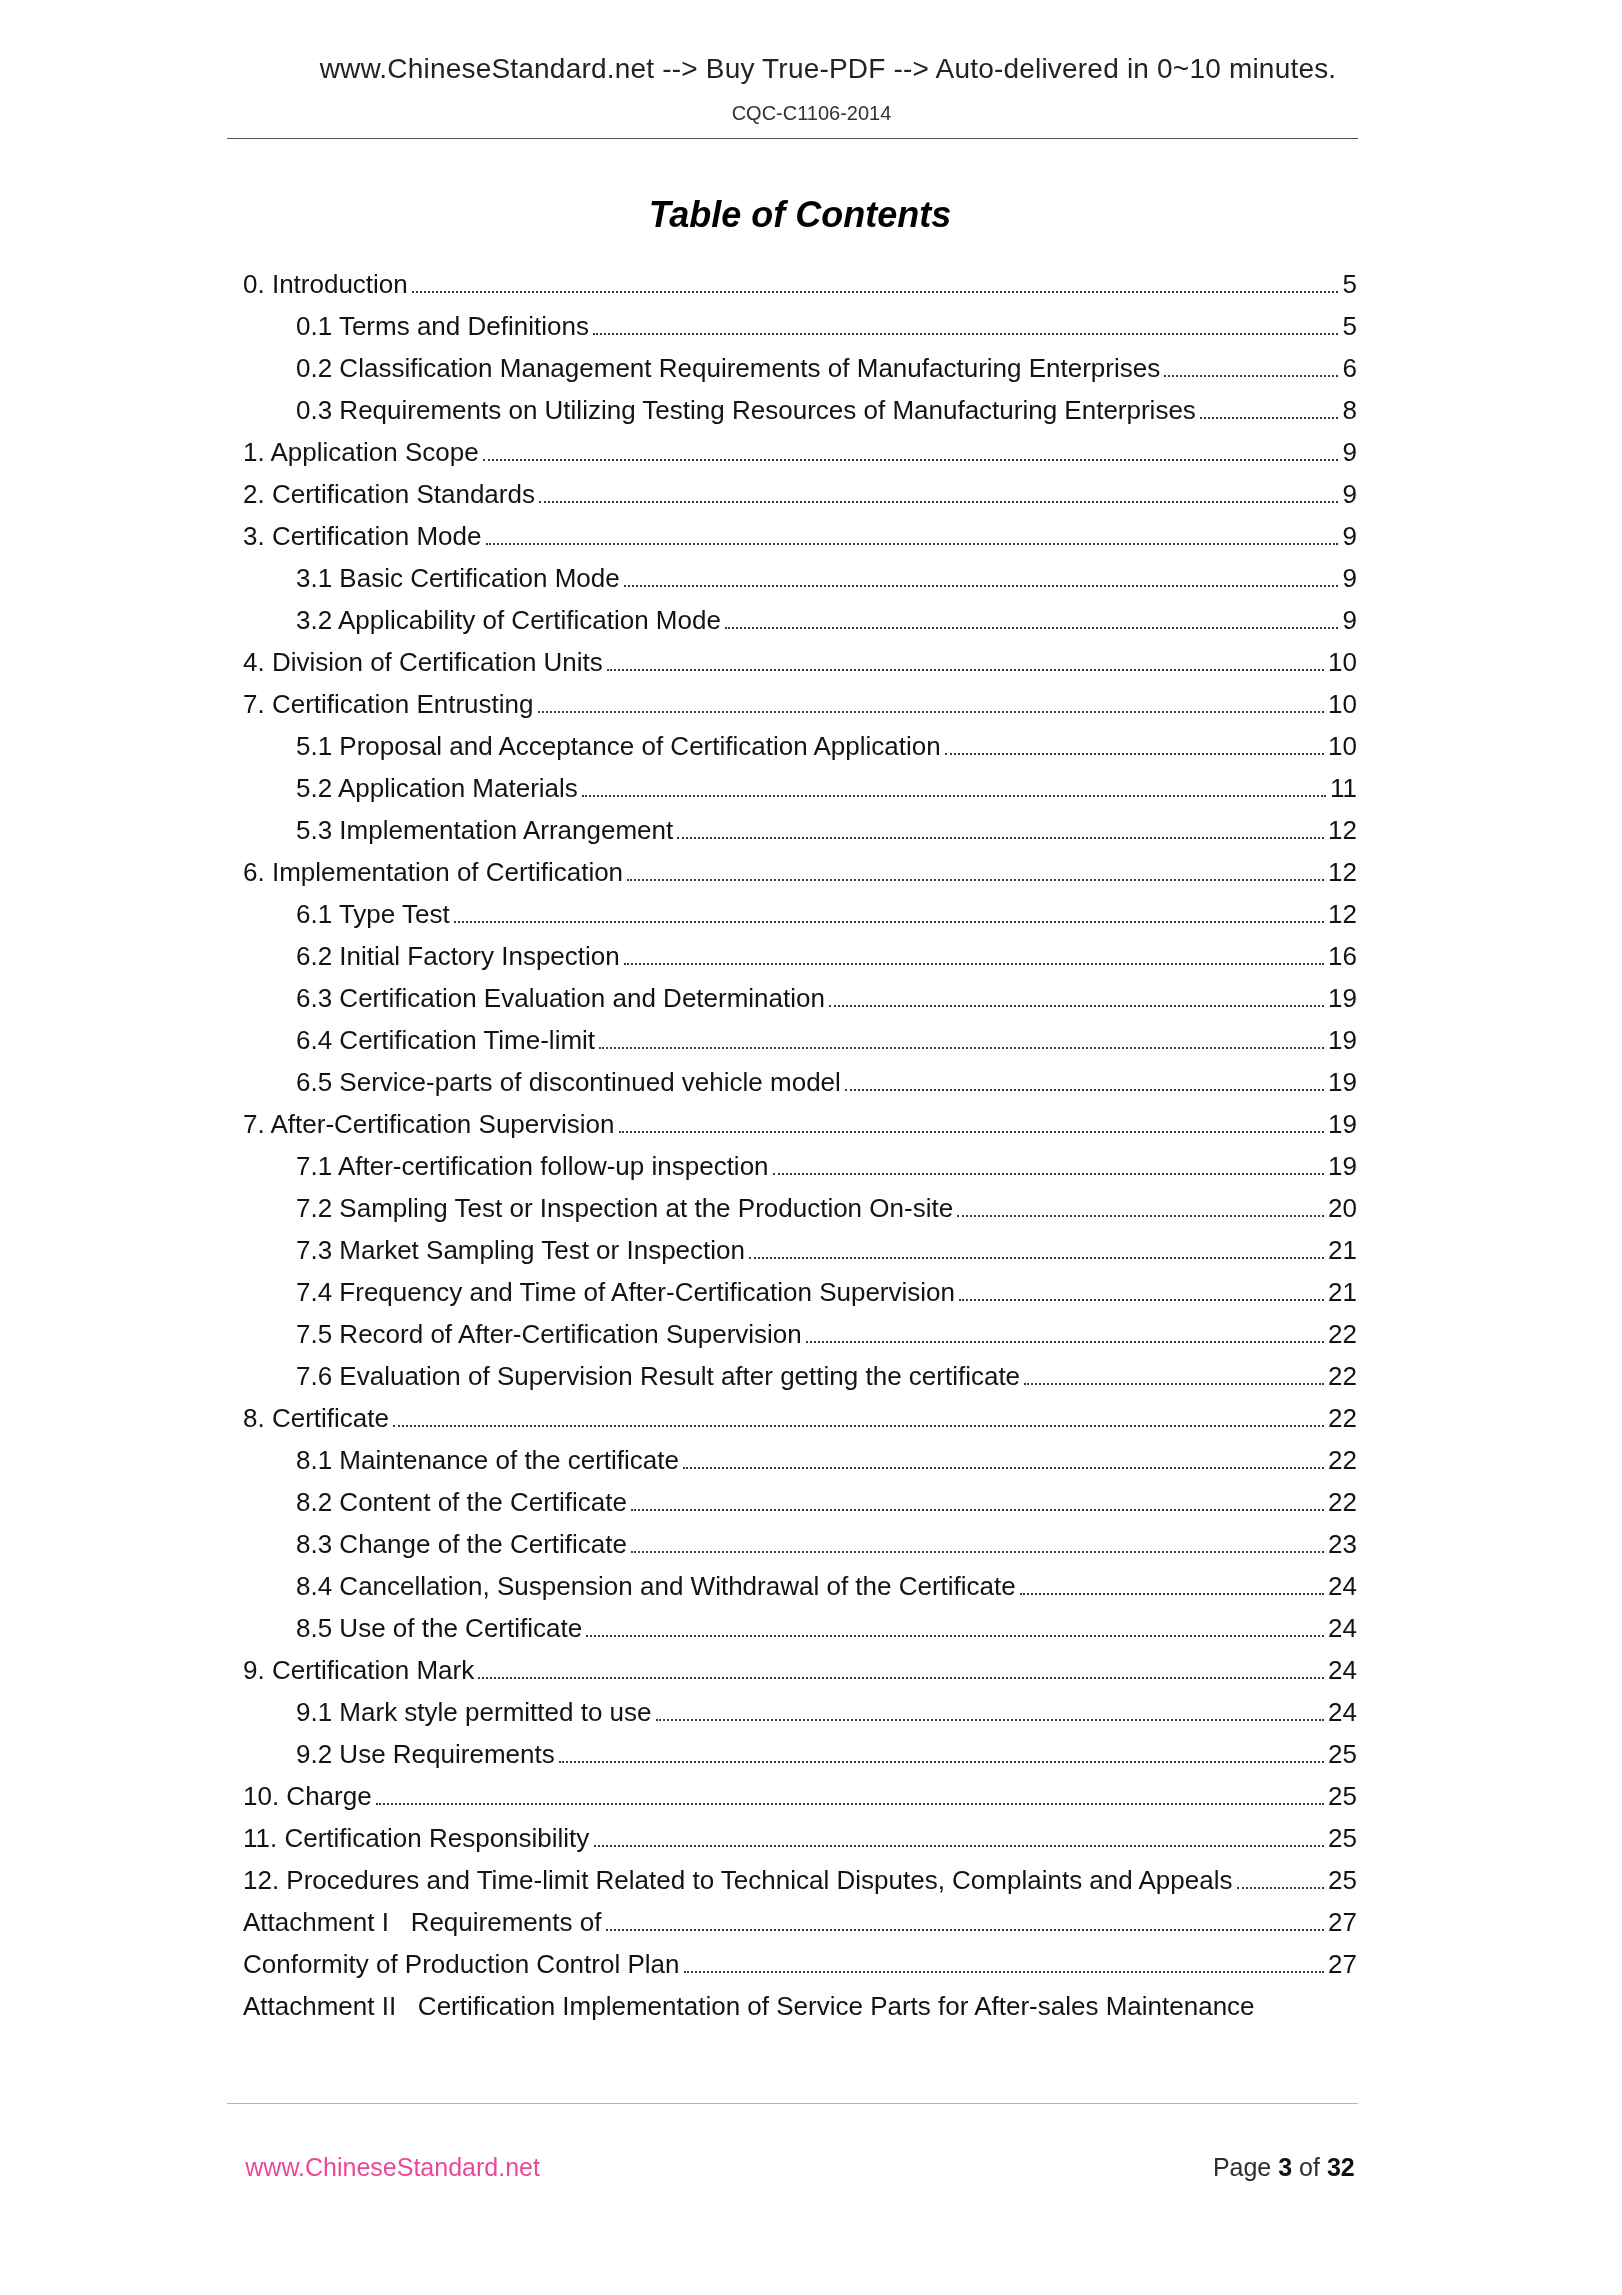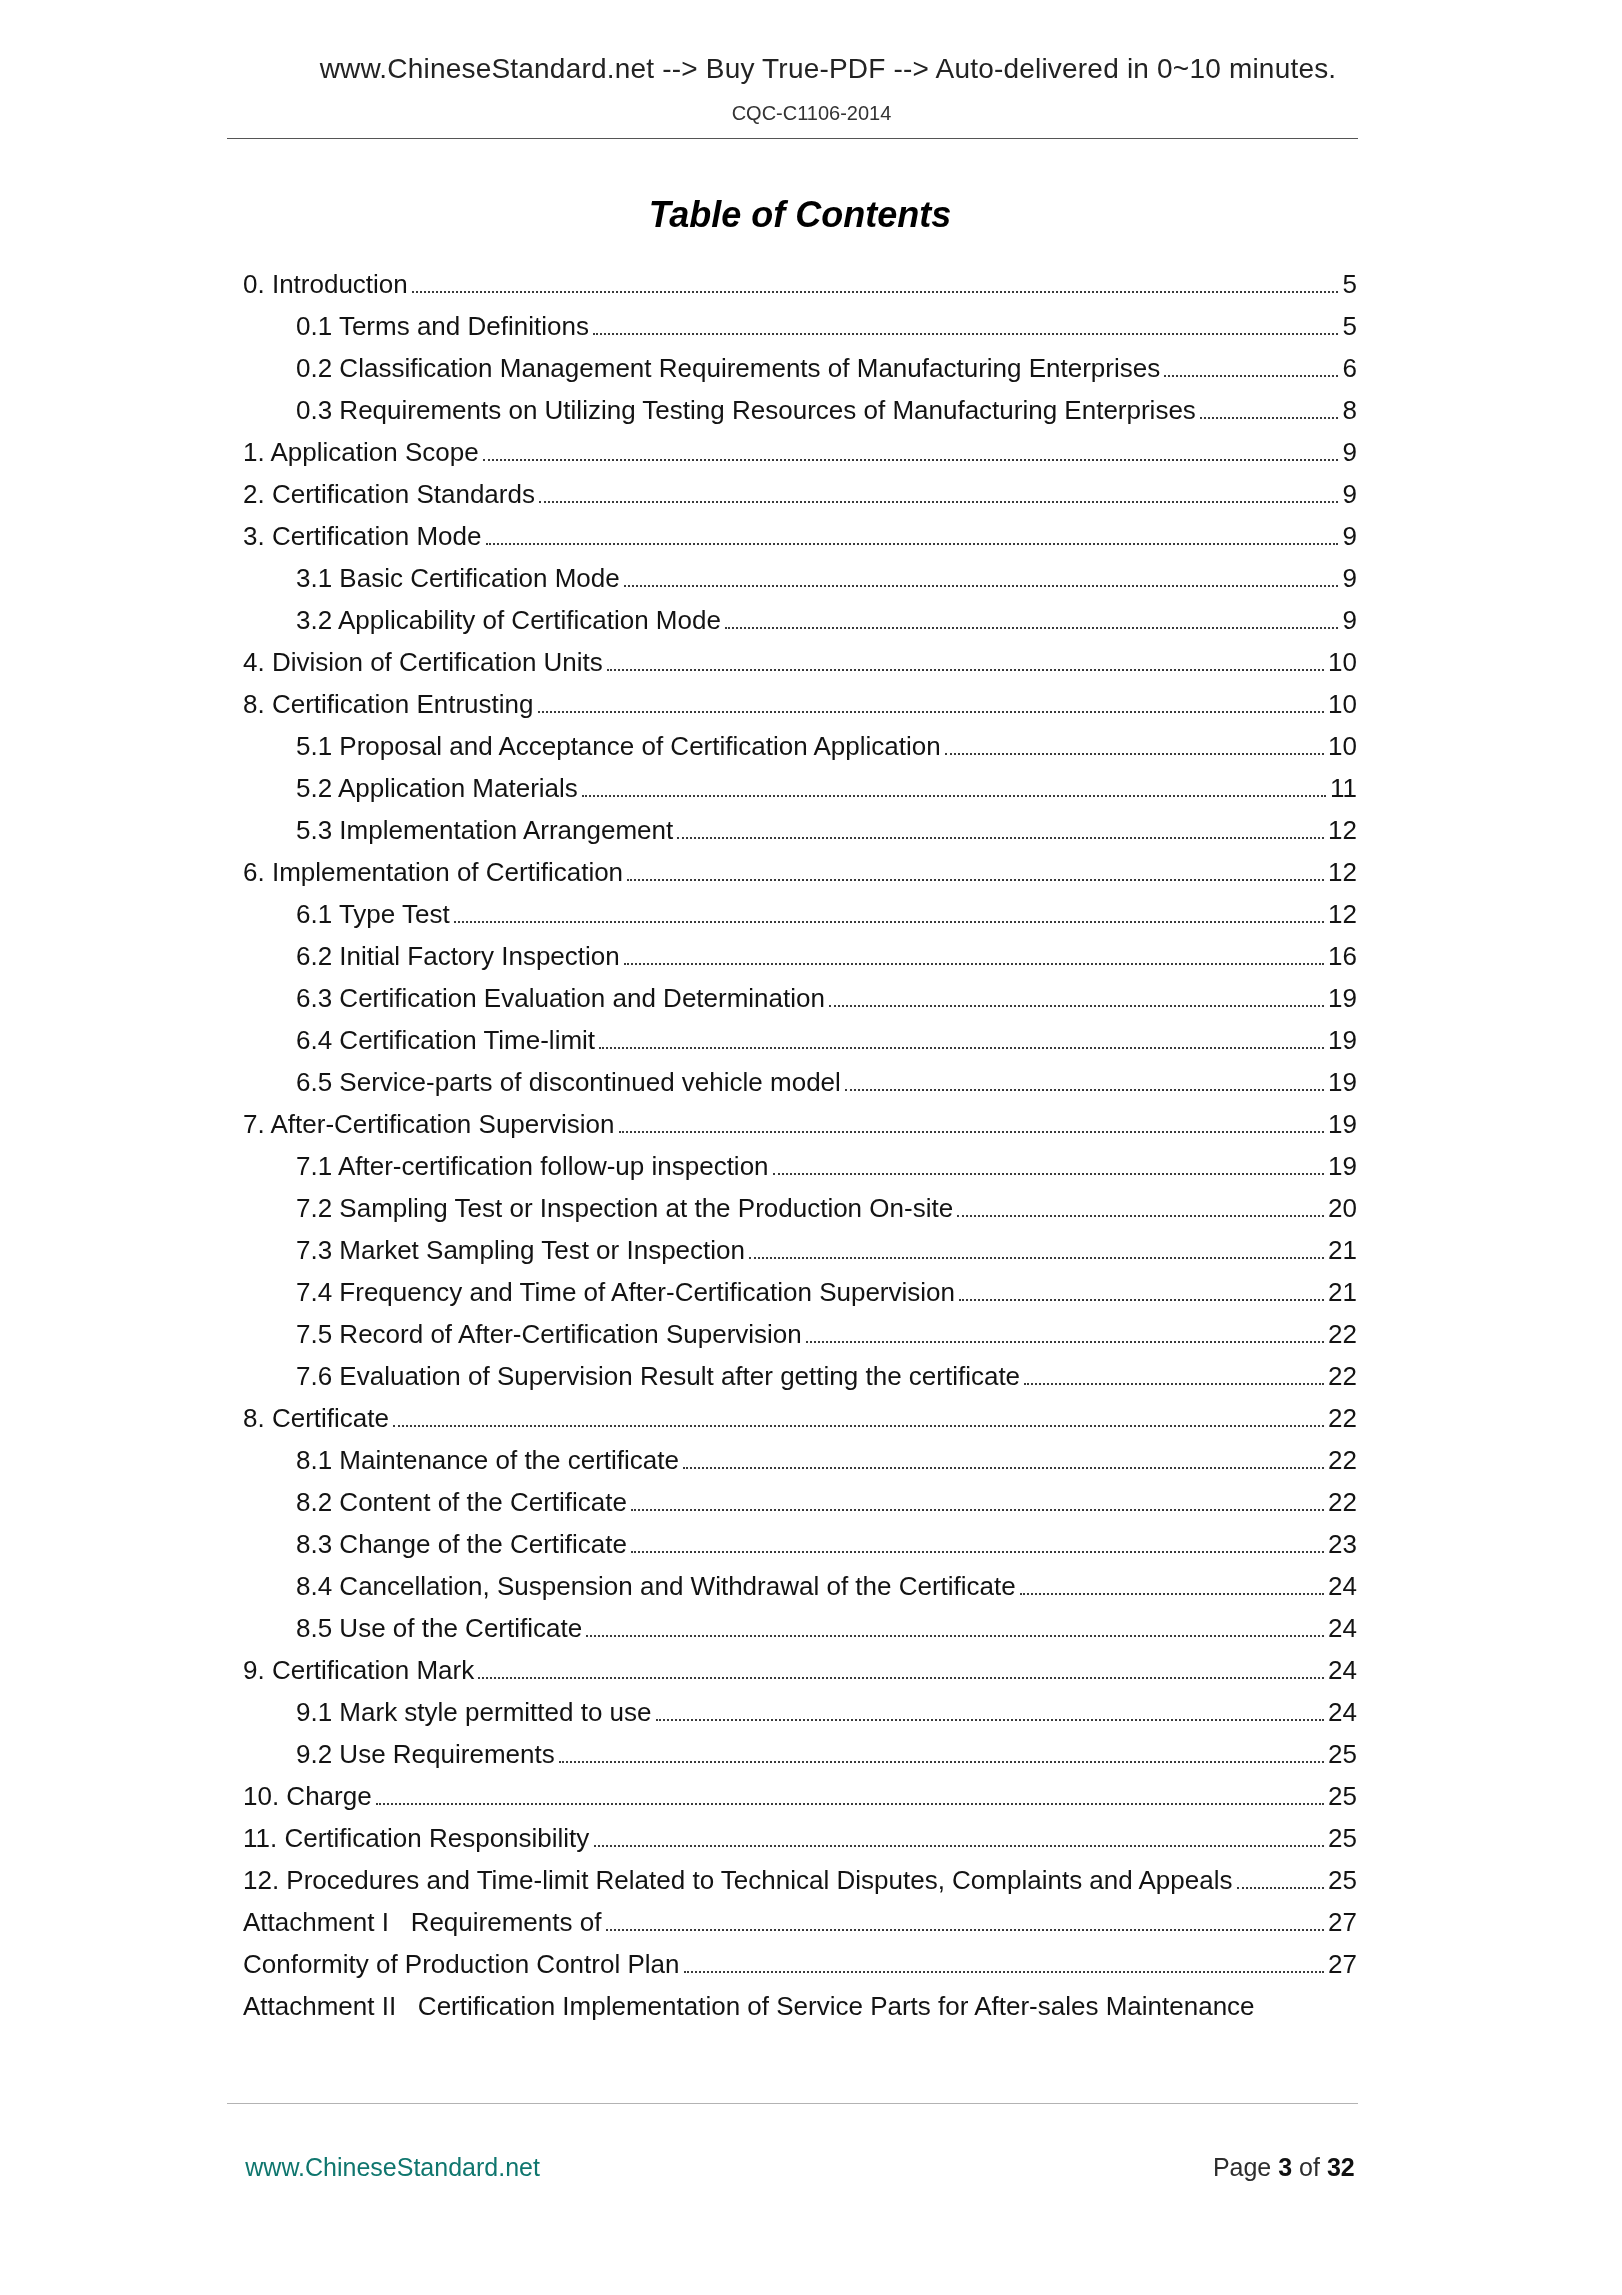--- a/index.html
+++ b/index.html
@@ -86,21 +86,21 @@
   }
   .footer-row {
     display: flex;
     justify-content: space-between;
     align-items: baseline;
     margin-top: 42px;
     padding-left: 18.3px;
     padding-right: 3.3px;
     font-size: 25px;
   }
-  .footer-site { color: #0f766e; }
+  .footer-site { color: #ec4899; }
   .page-indicator { color: #2d2d2d; margin-top: 7px; }
   .page-indicator .bold { font-weight: bold; color: #111; }
 </style>
 </head>
 <body>
 
 <div class="page">
 
   <div class="header">
     <div class="promo">www.ChineseStandard.net --&gt; Buy True-PDF --&gt; Auto-delivered in 0~10 minutes.</div>
@@ -155,21 +155,21 @@
       <span class="toc-label">3.2 Applicability of Certification Mode</span>
       <span class="toc-leader"></span>
       <span class="toc-page">9</span>
     </div>
       <div class="toc-entry">
       <span class="toc-label">4. Division of Certification Units</span>
       <span class="toc-leader"></span>
       <span class="toc-page">10</span>
     </div>
       <div class="toc-entry">
-      <span class="toc-label">8. Certification Entrusting</span>
+      <span class="toc-label">7. Certification Entrusting</span>
       <span class="toc-leader"></span>
       <span class="toc-page">10</span>
     </div>
       <div class="toc-entry indented">
       <span class="toc-label">5.1 Proposal and Acceptance of Certification Application</span>
       <span class="toc-leader"></span>
       <span class="toc-page">10</span>
     </div>
       <div class="toc-entry indented">
       <span class="toc-label">5.2 Application Materials</span>

